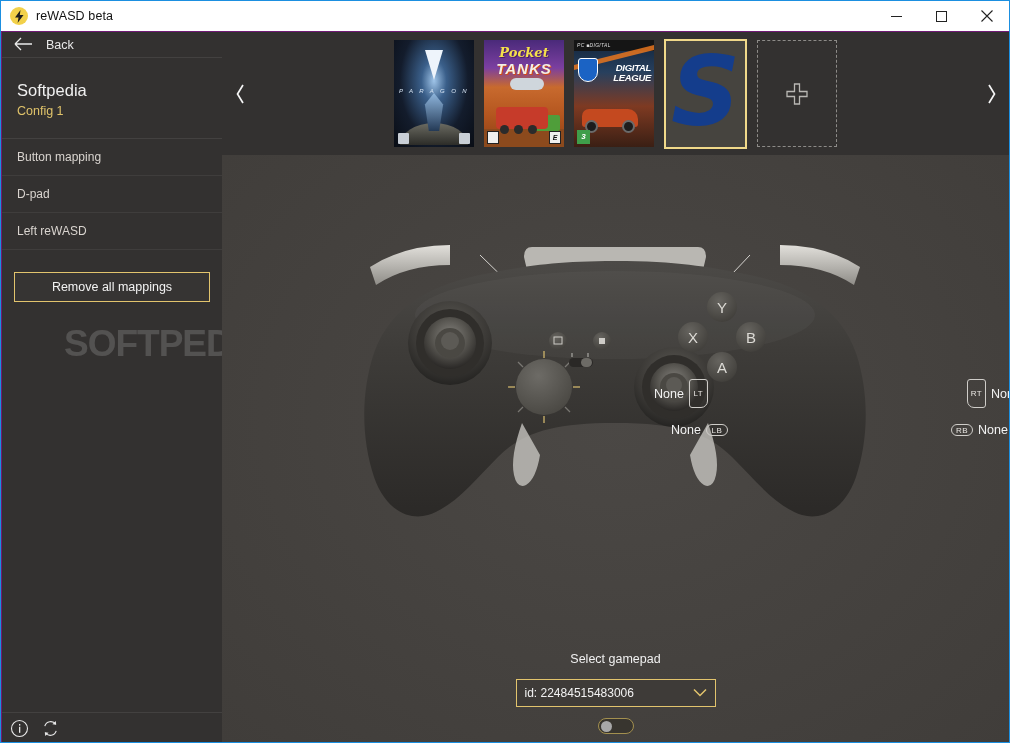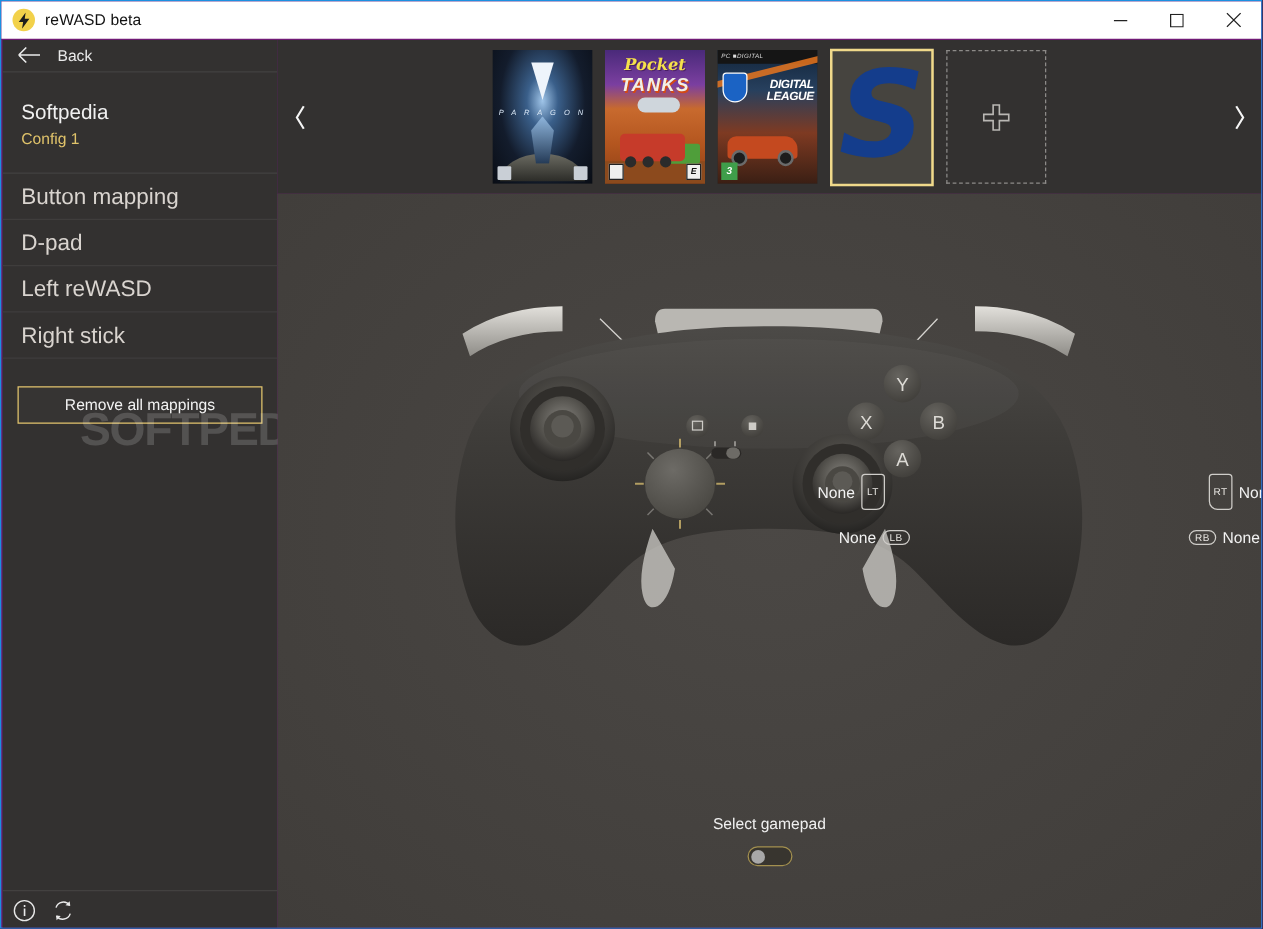--- a/index.html
+++ b/index.html
@@ -58,21 +58,21 @@
   .back-label { font-size: 12.5px; color: #e9e9e9; }
   .profile {
     padding: 22px 0 20px 15px;
     border-bottom: 1px solid #434140;
   }
   .profile-name { font-size: 16.5px; color: #f0f0f0; line-height: 20px; }
   .profile-config { font-size: 12.5px; color: #e0c36a; margin-top: 4px; }
   .nav-item {
     height: 37px; display: flex; align-items: center;
     padding-left: 15px;
-    font-size: 18px; color: #d9d4cf;
+    font-size: 12px; color: #d9d4cf;
     border-bottom: 1px solid #3f3d3c;
   }
   .nav-spacer { height: 22px; }
   .remove-btn {
     margin: 0 12px;
     height: 30px;
     border: 1px solid #e2c46d;
     display: flex; align-items: center; justify-content: center;
     font-size: 12.5px; color: #f2f2f2;
     background: rgba(255,255,255,0.015);
@@ -373,23 +373,20 @@
     </div>
 
     <div class="nav-item">
       <span>Button mapping</span>
     </div>
     <div class="nav-item">
       <span>D-pad</span>
     </div>
     <div class="nav-item">
       <span>Left reWASD</span>
-    </div>
-    <div class="nav-item">
-      <span>Right stick</span>
     </div>
 
     <div class="nav-spacer"></div>
 
     <div class="remove-btn">
       <span>Remove all mappings</span>
     </div>
 
     <div class="sidebar-footer">
       <span class="footer-icon">
@@ -613,19 +610,27 @@
       </div>
 
       <div class="label" id="lbl-rb">
         <span class="badge bump">RB</span>
         <span>None</span>
       </div>
     </div>
 
     <div class="gamepad-select">
       <div class="select-label">Select gamepad</div>
+      <div class="select-box">
+        <span>id: 22484515483006</span>
+        <span class="select-chevron">
+          <svg width="14" height="9" viewBox="0 0 14 9">
+              <path d="M1 1.5 L7 7.5 L13 1.5" stroke="#e2c46d" stroke-width="1.5" fill="none"></path>
+            </svg>
+        </span>
+      </div>
       <div class="toggle">
         <div class="toggle-knob"></div>
       </div>
     </div>
 
   </div>
 </div>
 
 </body></html>

